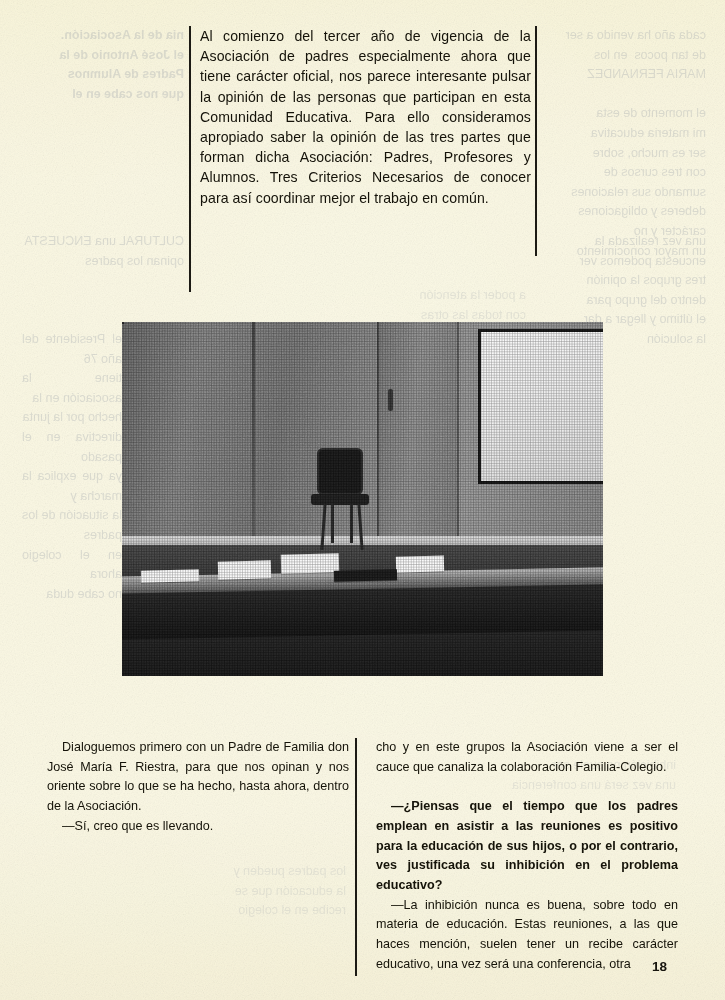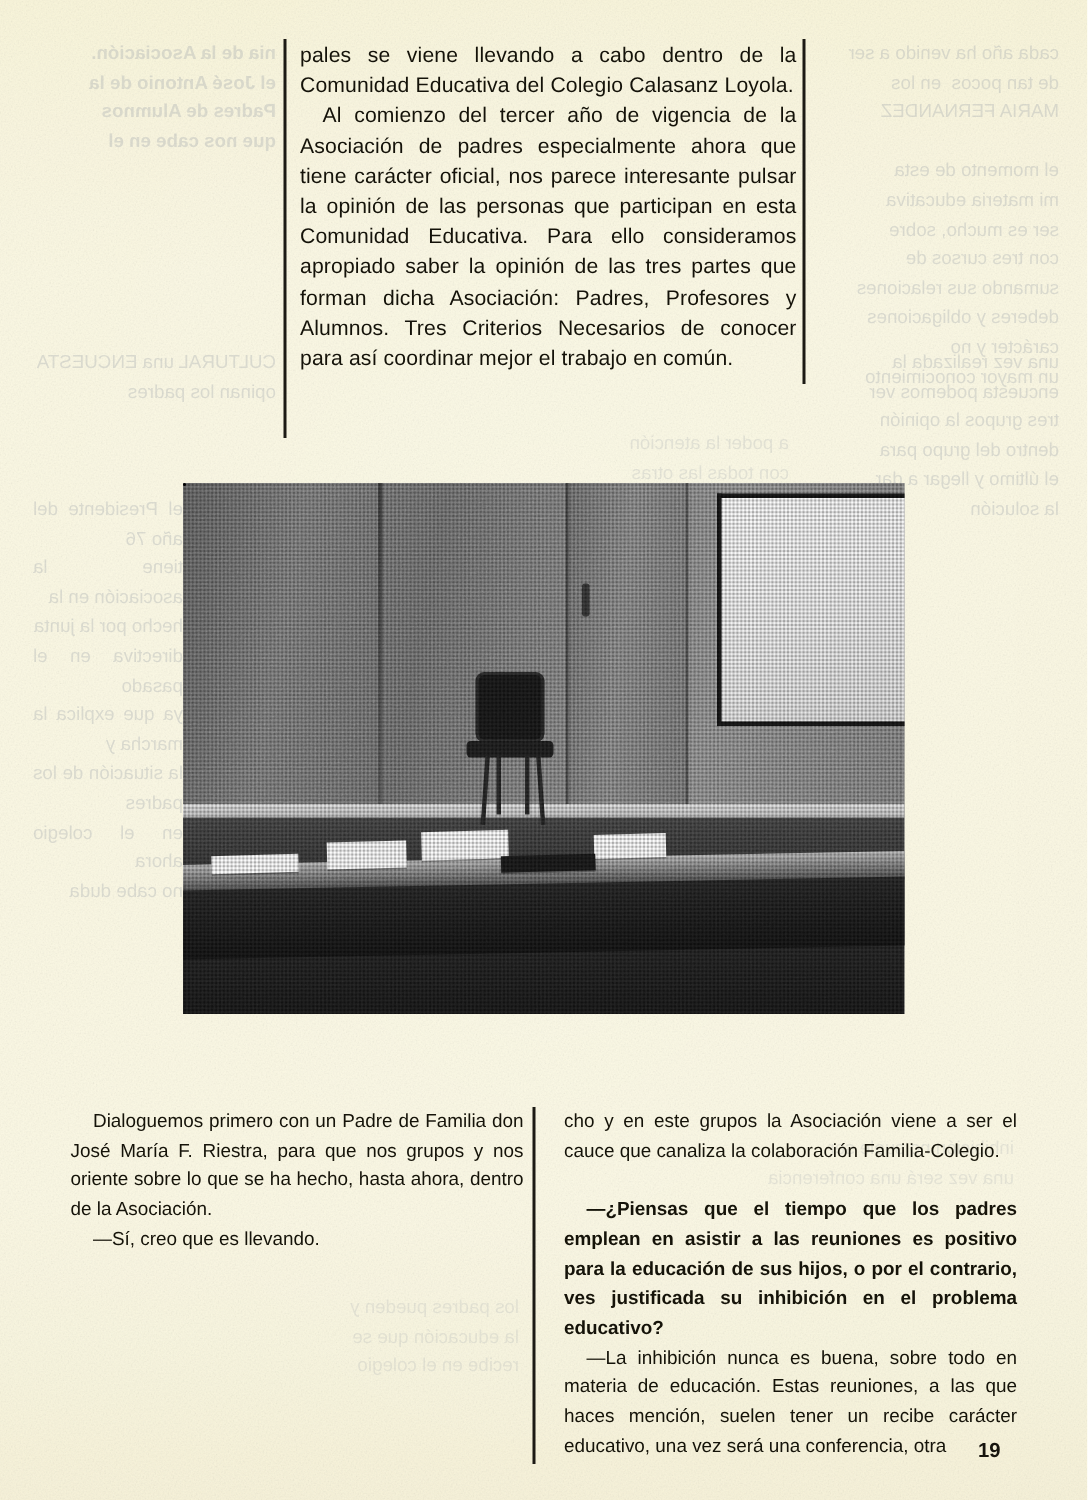--- a/index.html
+++ b/index.html
@@ -289,21 +289,20 @@
 la educación que se
 recibe en el colegio</div>
   <div class="bleed bleed-botr">inhibición no suele ser
 una vez será una conferencia</div>
 
   <div class="rule rule-top-left"></div>
   <div class="rule rule-top-right"></div>
   <div class="rule rule-bottom"></div>
 
   <div id="intro">
-    <p>pales se viene llevando a cabo dentro de la Comunidad Educativa del Colegio Calasanz Loyola.</p>
     <p>Al comienzo del tercer año de vigencia de la Asociación de padres especialmente ahora que tiene carácter oficial, nos parece interesante pulsar la opinión de las personas que participan en esta Comunidad Educativa. Para ello consideramos apropiado saber la opinión de las tres partes que forman dicha Asociación: Padres, Profesores y Alumnos. Tres Criterios Necesarios de conocer para así coordinar mejor el trabajo en común.</p>
   </div>
 
   <figure id="photo-figure" style="margin:0">
     <div id="photo" role="img" aria-label="Fotografía en blanco y negro de una mesa presidencial: cuatro personas sentadas con papeles y una persona de pie con gafas y traje oscuro; al fondo una pared, una puerta, una silla vacía y un encerado.">
 
       <div class="ph wall"></div>
       <div class="ph wall-seam" style="left:27%"></div>
       <div class="ph wall-seam" style="left:53%"></div>
       <div class="ph door"></div>
@@ -373,25 +372,25 @@
         <filter id="pgrain">
           <feTurbulence type="fractalNoise" baseFrequency="0.85" numOctaves="4" stitchTiles="stitch"></feTurbulence>
           <feColorMatrix type="saturate" values="0"></feColorMatrix>
         </filter>
         <rect width="481" height="354" filter="url(#pgrain)"></rect>
       </svg>
     </div>
   </figure>
 
   <div class="col" id="col-left">
-    <p class="indent">Dialoguemos primero con un Padre de Familia don José María F. Riestra, para que nos grupos y nos oriente sobre lo que se ha hecho, hasta ahora, dentro de la Asociación.</p>
+    <p class="indent">Dialoguemos primero con un Padre de Familia don José María F. Riestra, para que nos opinan y nos oriente sobre lo que se ha hecho, hasta ahora, dentro de la Asociación.</p>
     <p class="indent after-q">—Sí, creo que es llevando.</p>
   </div>
 
   <div class="col" id="col-right">
     <p>cho y en este grupos la Asociación viene a ser el cauce que canaliza la colaboración Familia-Colegio.</p>
     <p class="q">—¿Piensas que el tiempo que los padres emplean en asistir a las reuniones es positivo para la educación de sus hijos, o por el contrario, ves justificada su inhibición en el problema educativo?</p>
     <p class="indent after-q">—La inhibición nunca es buena, sobre todo en materia de educación. Estas reuniones, a las que haces mención, suelen tener un recibe carácter educativo, una vez será una conferencia, otra</p>
   </div>
 
-  <div id="folio">19</div>
+  <div id="folio">18</div>
 
 </div>
 
 </body></html>

